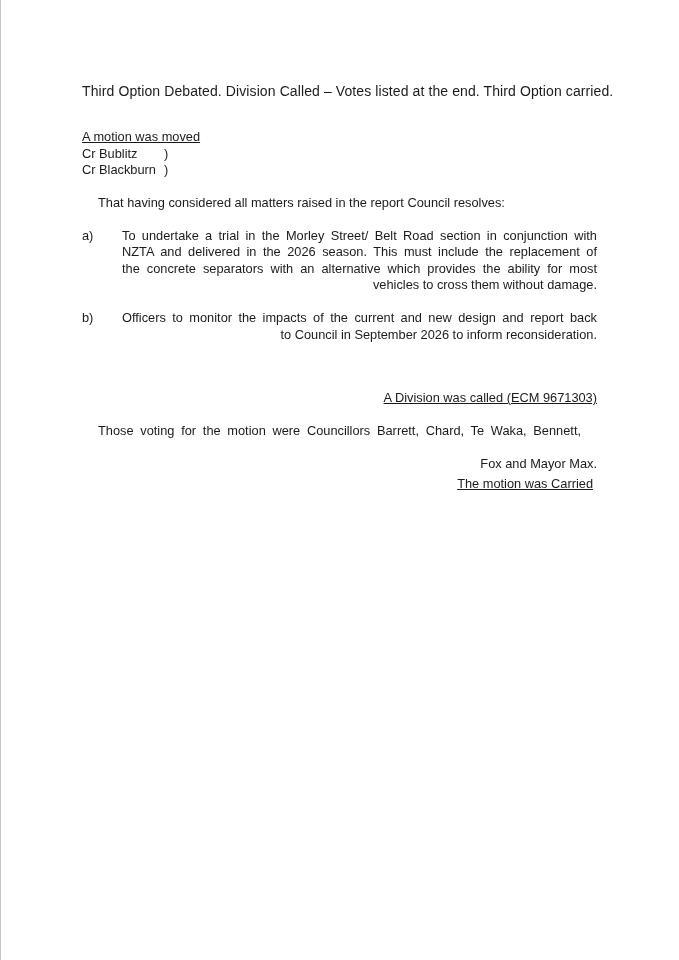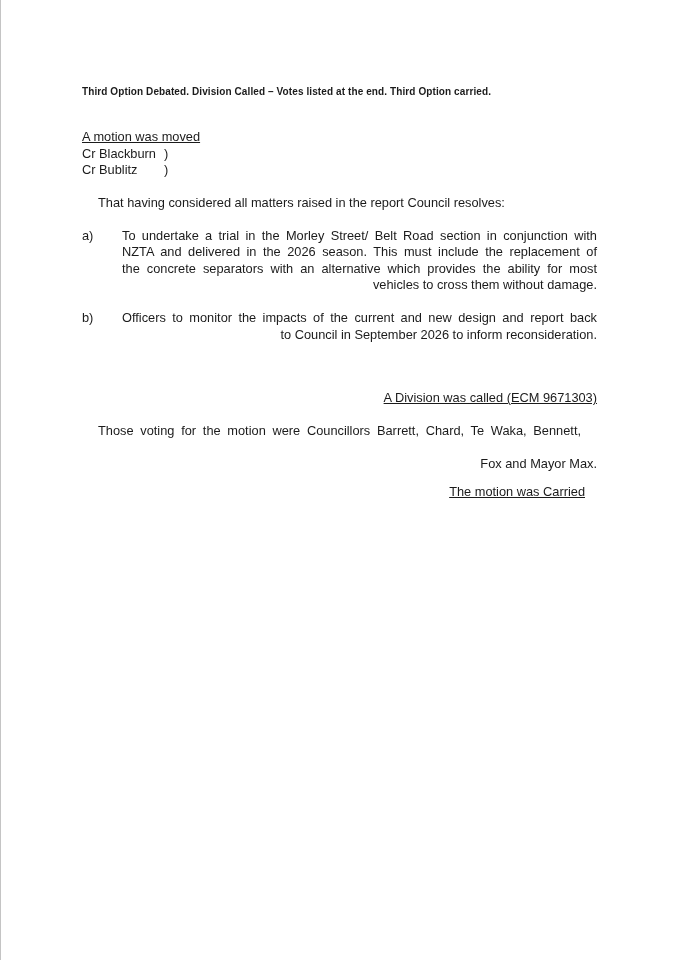--- a/index.html
+++ b/index.html
@@ -27,22 +27,22 @@
   .content {
     position: absolute;
     left: 82px;
     top: 0;
     width: 515px;
     font-size: 12.8px;
     line-height: 16.5px;
   }
   .heading {
     margin: 84px 0 0 0;
-    font-size: 10px;
-    font-weight: bold;
+    font-size: 14px;
+    font-weight: normal;
     line-height: 15px;
     white-space: nowrap;
     letter-spacing: 0.1px;
   }
   .motion-title {
     margin: 30px 0 0 0;
   }
   .u {
     text-decoration: underline;
   }
@@ -77,41 +77,41 @@
     margin: 47px 0 0 0;
     text-align: right;
   }
   .para {
     margin: 16px;
   }
   .para-gap {
     margin: 16.5px 0 0 0;
   }
   .result {
-    margin: 12px;
+    margin: 4px;
     text-align: right;
   }
 </style>
 </head>
 <body>
 
 <div class="page">
   <div class="page-edge"></div>
 
   <div class="content">
 
     <p class="heading">Third Option Debated. Division Called – Votes listed at the end. Third Option carried.</p>
 
     <p class="motion-title u">A motion was moved</p>
 
     <div class="mover-row">
-      <span class="mover-name">Cr Blackburn</span><span>)</span>
+      <span class="mover-name">Cr Bublitz</span><span>)</span>
     </div>
     <div class="mover-row">
-      <span class="mover-name">Cr Bublitz</span><span>)</span>
+      <span class="mover-name">Cr Blackburn</span><span>)</span>
     </div>
 
     <p class="preamble">That having considered all matters raised in the report Council resolves:</p>
 
     <div class="item">
       <span class="item-label">a)</span>
       <div class="item-text">
         <div class="jl">To undertake a trial in the Morley Street/ Belt Road section in conjunction with</div>
         <div class="jl">NZTA and delivered in the 2026 season. This must include the replacement of</div>
         <div class="jl">the concrete separators with an alternative which provides the ability for most</div>

